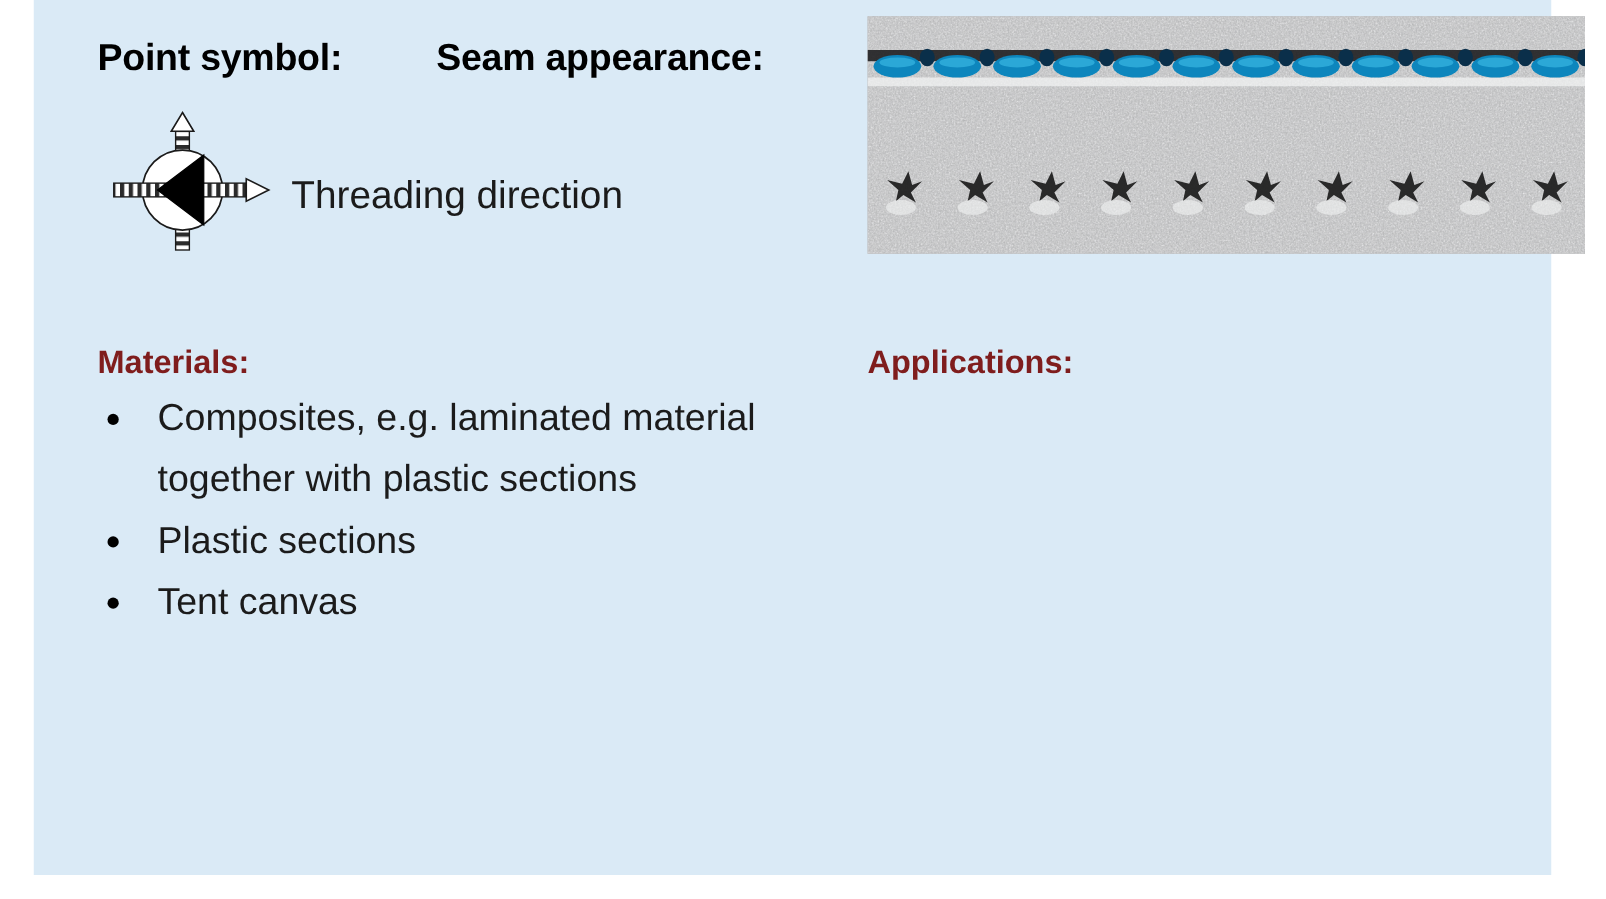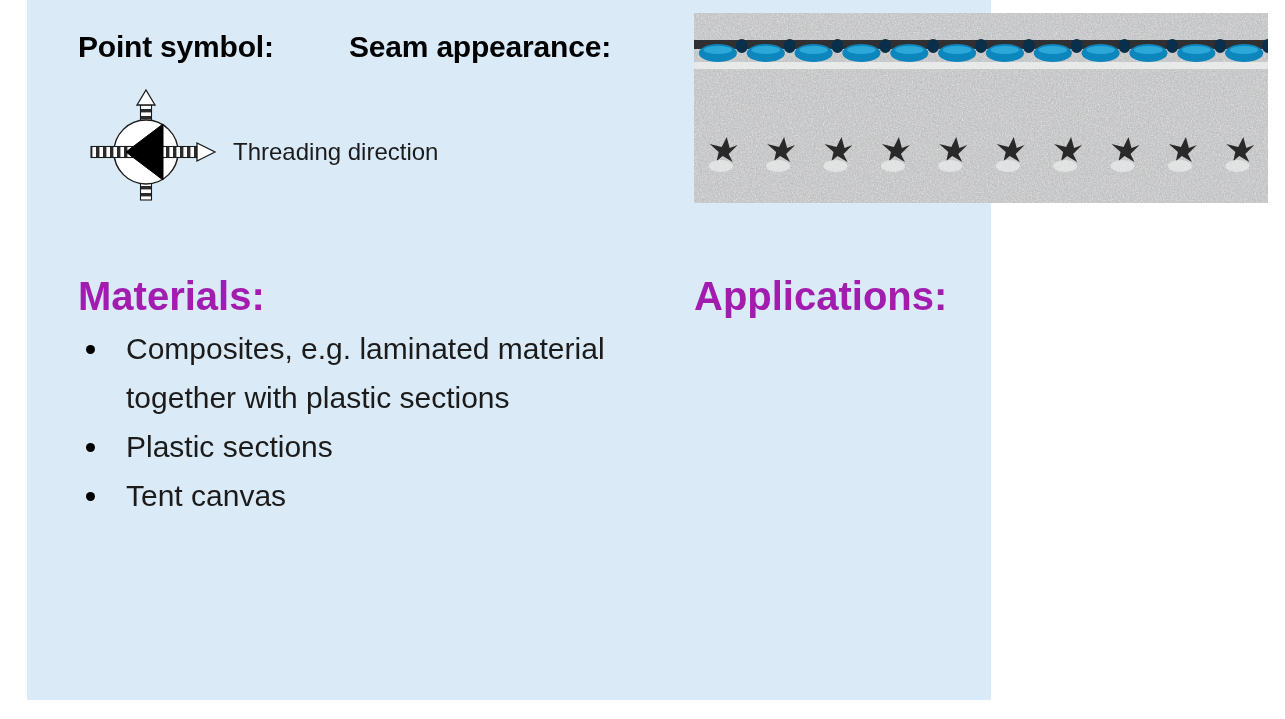--- a/index.html
+++ b/index.html
@@ -18,21 +18,21 @@
     left: 0;
     top: 0;
     width: 1285px;
     height: 719px;
     background: #ffffff;
   }
   #panel {
     position: absolute;
     left: 27px;
     top: 0px;
-    width: 964px;
+    width: 1214px;
     height: 700px;
     background: #daeaf6;
   }
 
   
   .hdr {
     position: absolute;
     font-weight: bold;
     color: #000000;
     font-size: 30px;
@@ -47,21 +47,21 @@
     position: absolute;
     left: 62px;
     top: 88px;
     width: 130px;
     height: 128px;
   }
   #threading-label {
     position: absolute;
     left: 206px;
     top: 138px;
-    font-size: 24px;
+    font-size: 31px;
     color: #1b1b1b;
     white-space: nowrap;
   }
 
   
   #seam-photo {
     position: absolute;
     left: 667px;
     top: 13px;
     width: 574px;
@@ -69,23 +69,23 @@
     overflow: hidden;
     background: #b9babb;
   }
 
   
   .col { position: absolute; top: 276px; }
   #col-materials { left: 51px; width: 570px; }
   #col-applications { left: 667px; width: 570px; }
 
   .col-title {
-    font-size: 40px;
+    font-size: 26px;
     font-weight: bold;
-    color: #a21caf;
+    color: #7f1d1d;
     margin: 0 0 8px 0;
     line-height: 1.0;
     white-space: nowrap;
   }
   ul.bullets {
     list-style: none;
     margin: 0;
     padding: 0;
   }
   ul.bullets > li {

